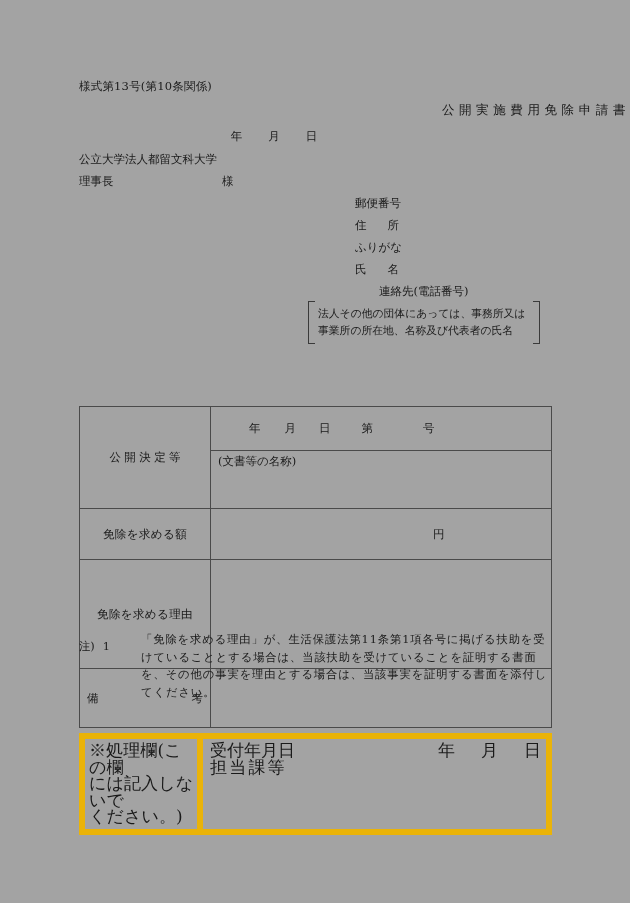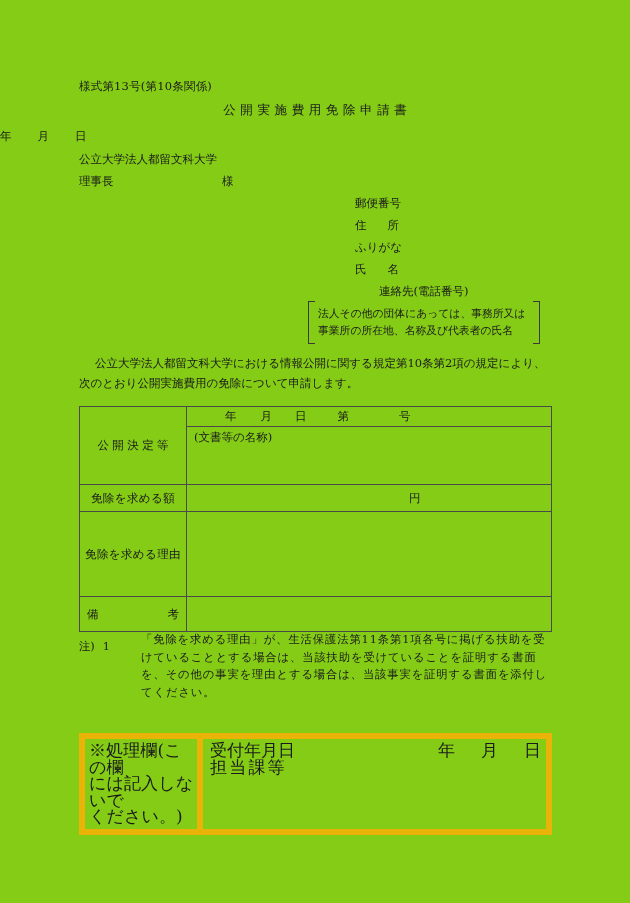--- a/index.html
+++ b/index.html
@@ -9,49 +9,49 @@
     background: #ffffff;
   }
   body {
     font-family: "DejaVu Serif", "Liberation Serif", serif;
     color: #1a1a1a;
   }
   .page {
     position: relative;
     width: 630px;
     height: 903px;
-    background: #84cc16;
+    background: #a3a3a3;
     overflow: hidden;
     text-decoration: underline;
   }
   .abs { position: absolute; }
 
   
   .form-no {
     left: 79px;
     top: 79px;
     font-size: 11.5px;
     letter-spacing: 0.2px;
     white-space: nowrap;
   }
   .doc-title {
     left: 0;
     top: 102px;
     width: 630px;
-    text-align: center;
+    text-align: right;
     font-size: 12.5px;
     letter-spacing: 4.6px;
     text-indent: 4.6px;
     white-space: nowrap;
   }
   .date-line {
     left: 0;
     top: 129px;
     width: 548px;
-    text-align: left;
+    text-align: center;
     font-size: 11.5px;
     white-space: nowrap;
   }
   .date-line .gap { display: inline-block; width: 26px; }
 
   .addressee-org {
     left: 79px;
     top: 152px;
     font-size: 11.5px;
     white-space: nowrap;
@@ -125,21 +125,21 @@
   .main-table {
     left: 79px;
     top: 406px;
     width: 473px;
     border-collapse: collapse;
     table-layout: fixed;
   }
   .main-table td {
     border: 1px solid #4a4a4a;
     font-size: 11.5px;
-    padding: 0;
+    padding: 12px;
     vertical-align: middle;
   }
   .lbl-col { width: 106px; }
   .lbl {
     text-align: center;
     letter-spacing: 3.4px;
     text-indent: 3.4px;
     white-space: nowrap;
   }
   .lbl-tight {
@@ -274,21 +274,20 @@
 
   <div class="abs corp-note">
     <span class="br-l"></span>
     <span class="br-r"></span>
     <div class="txt">
       <span>法人その他の団体にあっては、事務所又は</span><br>
       <span>事業所の所在地、名称及び代表者の氏名</span>
     </div>
   </div>
 
-  <div class="abs body-para">公立大学法人都留文科大学における情報公開に関する規定第10条第2項の規定により、次のとおり公開実施費用の免除について申請します。</div>
 
   <table class="abs main-table">
     <tbody>
         <tr>
       <td class="lbl-col lbl" rowspan="2">公開決定等</td>
       <td class="cell-kv-top">
         <span class="kv-line"><span>年</span><span class="g1"></span><span>月</span><span class="g2"></span><span>日</span><span class="g3"></span><span>第</span><span class="g4"></span><span>号</span></span>
       </td>
     </tr>
     <tr>

